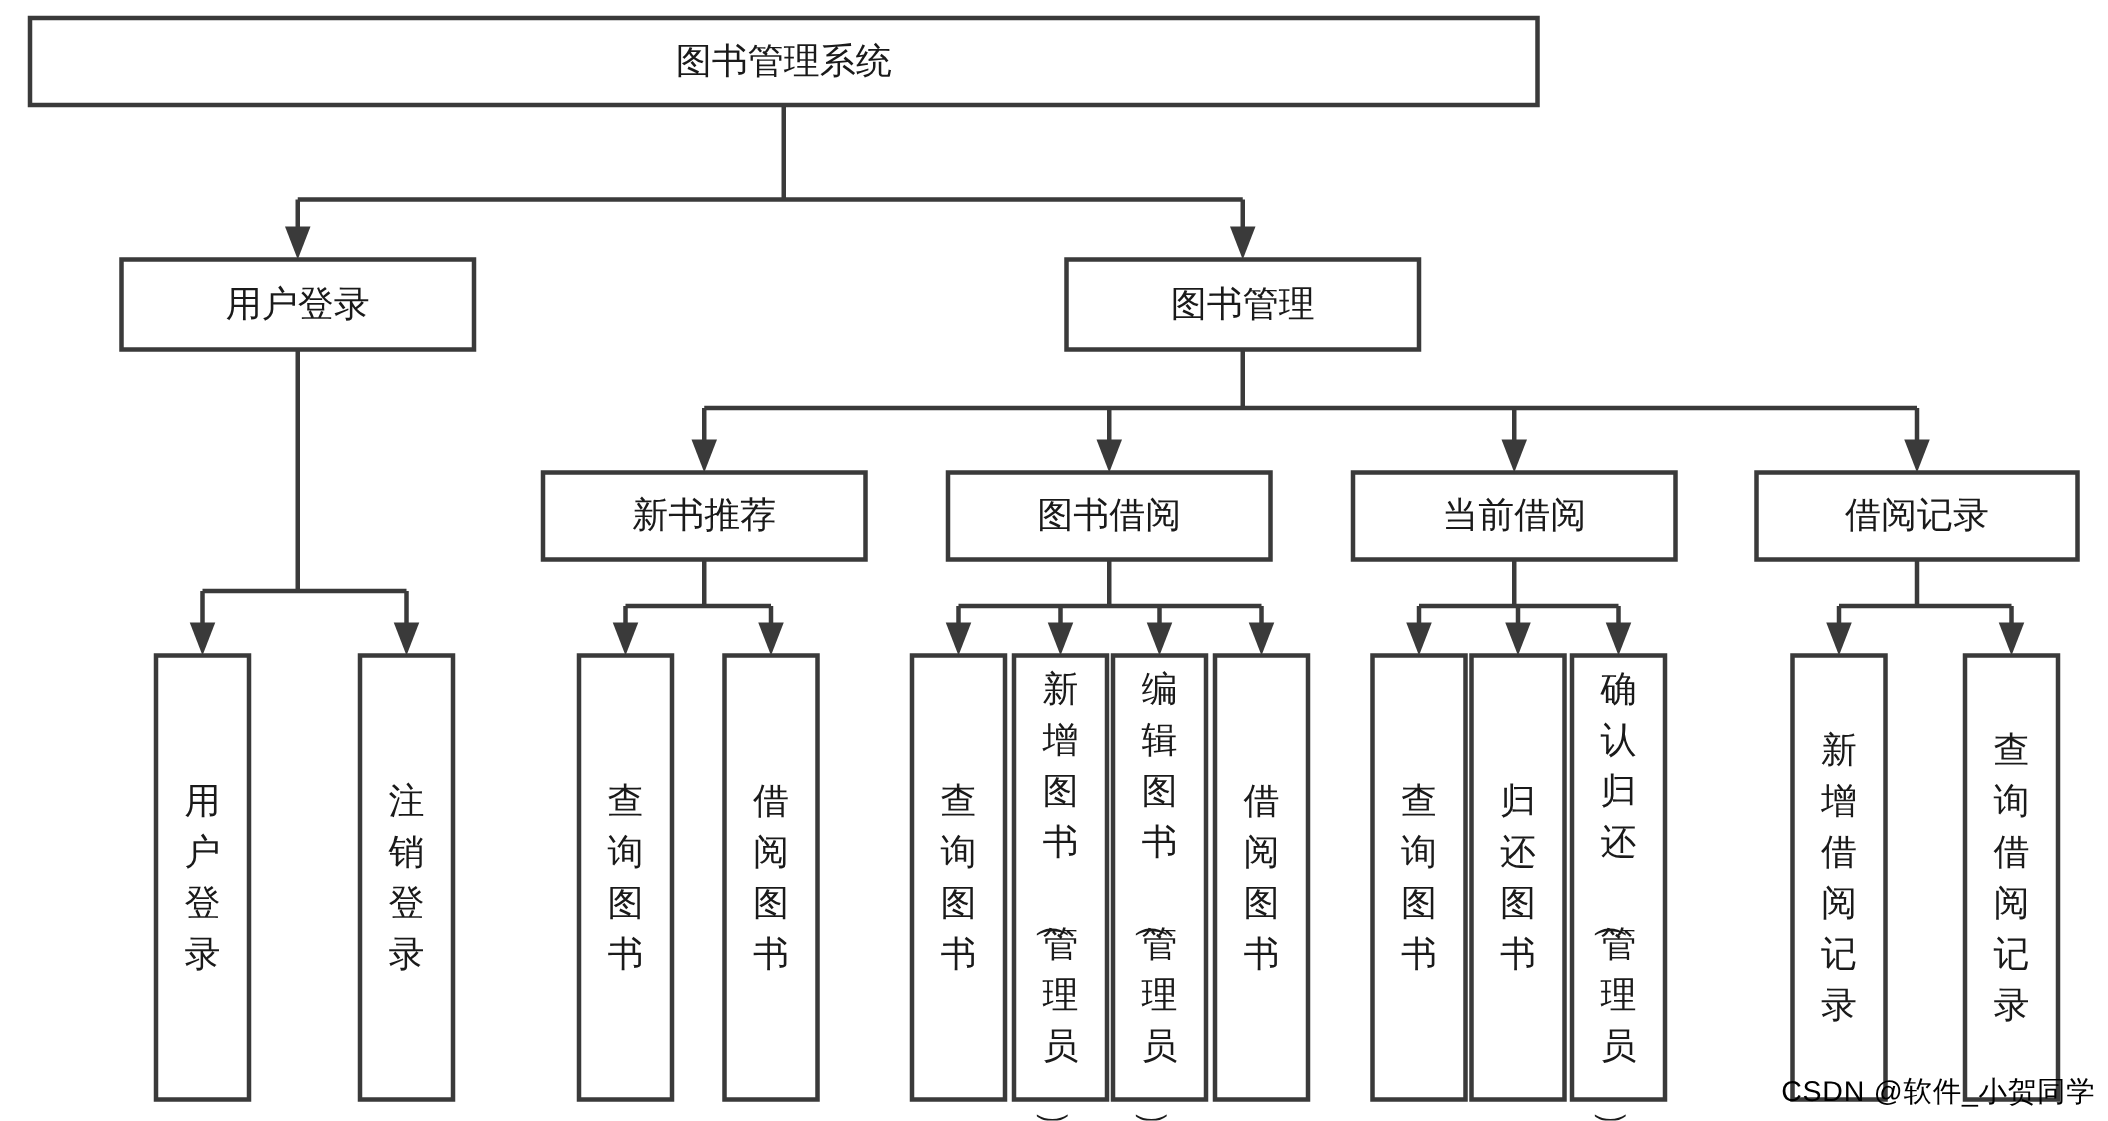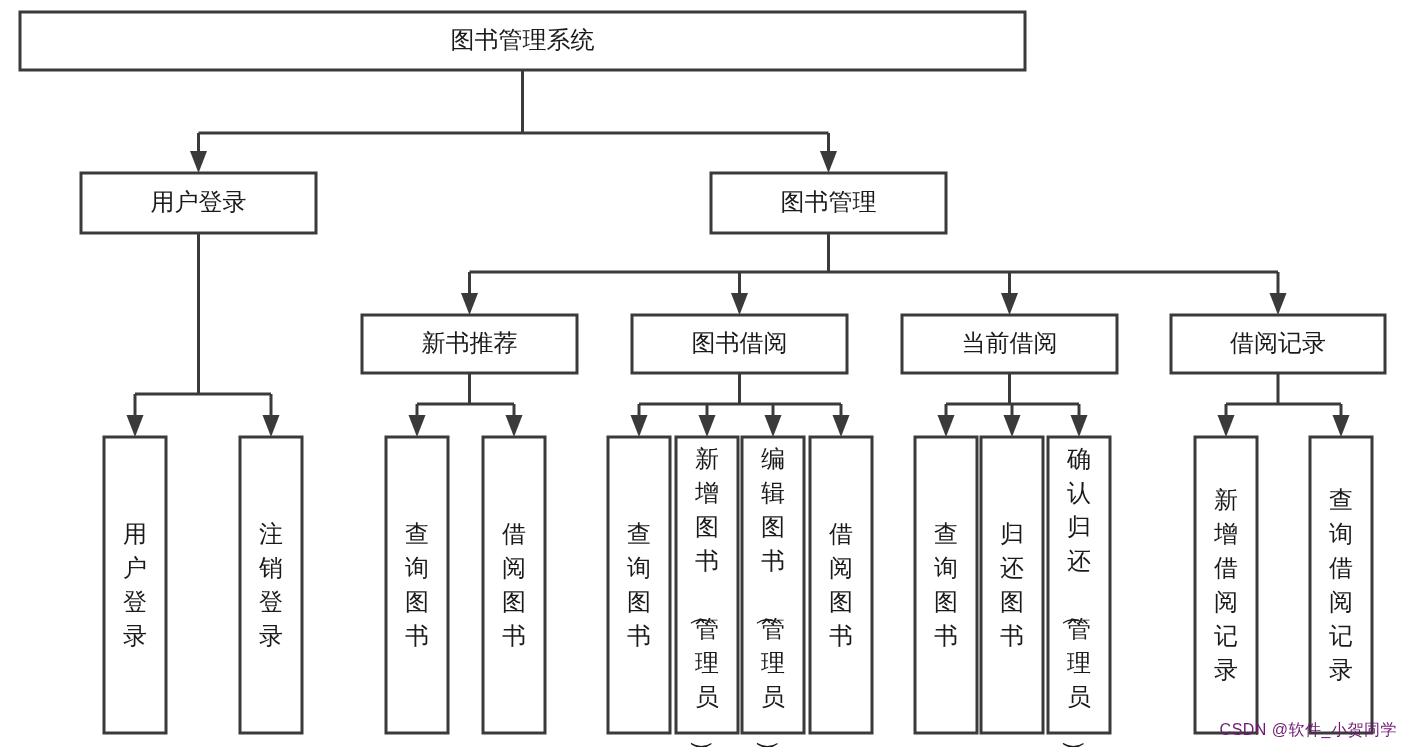--- a/index.html
+++ b/index.html
@@ -43,22 +43,22 @@
   }
   .arrow-head {
     fill: #3a3a3a;
     stroke: none;
   }
   .watermark {
     position: absolute;
     right: 8px;
     bottom: 6px;
     font-family: "Liberation Sans", "DejaVu Sans", sans-serif;
-    font-size: 16px;
-    color: #701a75;
+    font-size: 19px;
+    color: #000000;
     white-space: nowrap;
     letter-spacing: 0.5px;
   }
 </style>
 </head>
 <body>
 
 <svg id="diagram" viewBox="0 0 1405 747" xmlns="http://www.w3.org/2000/svg">
   <g id="edge-layer">
       <g>

